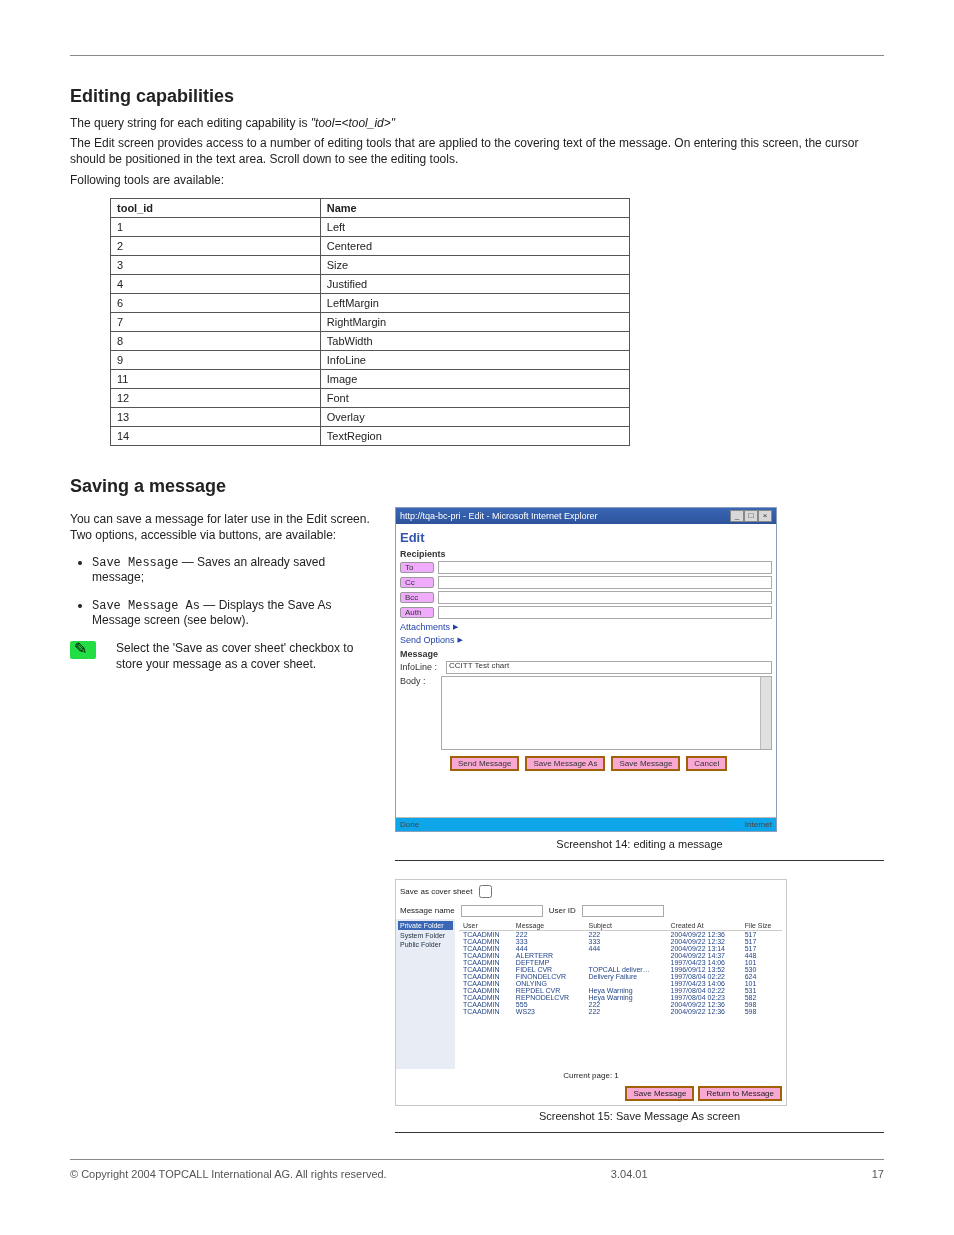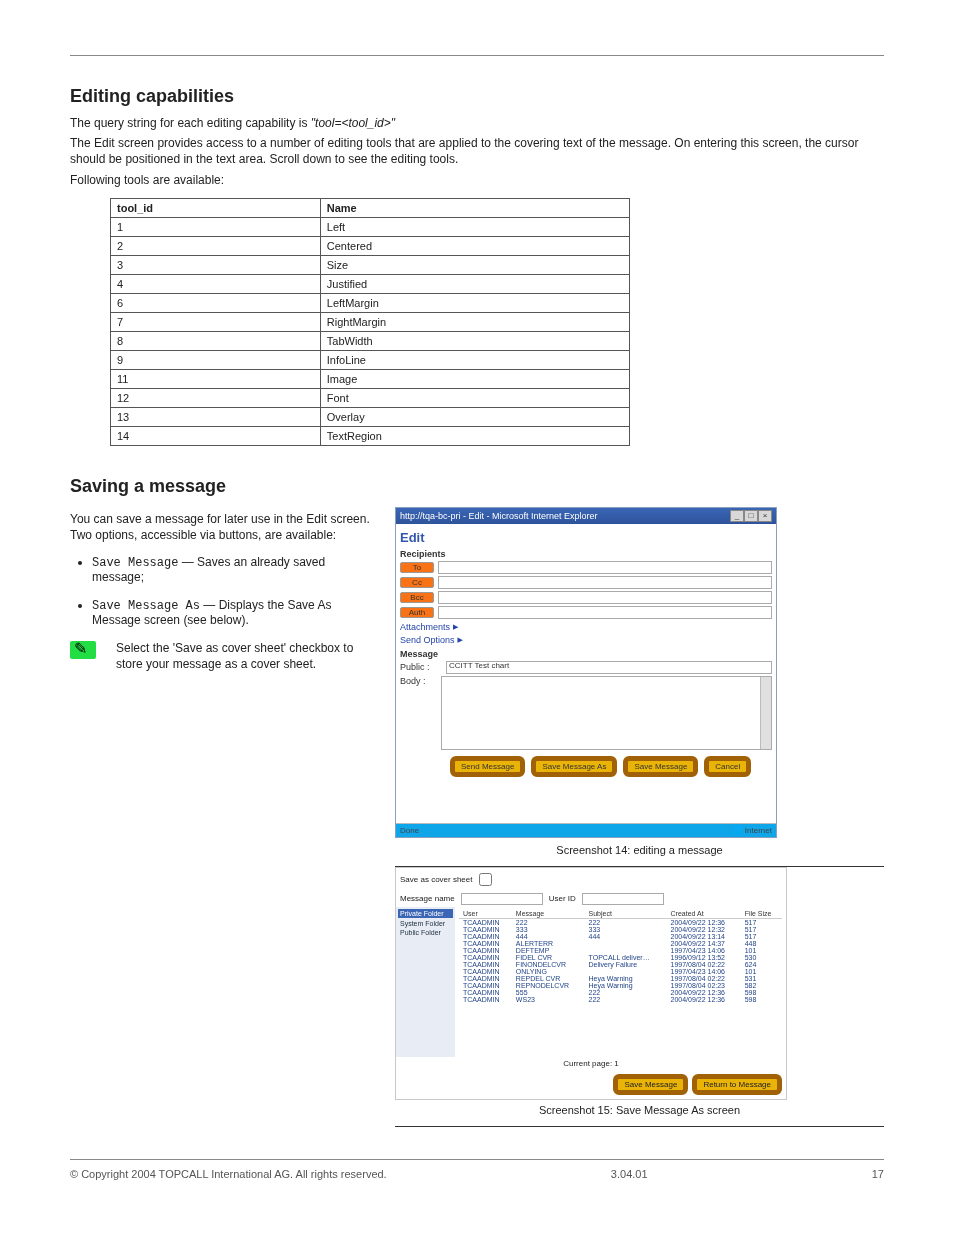--- a/index.html
+++ b/index.html
@@ -128,26 +128,26 @@
     font-size: 9px;
     margin-top: 4px;
   }
   .fig-row {
     display: flex;
     align-items: center;
     gap: 4px;
     margin: 2px 0;
   }
   .fig-btn-sm {
-    background: #f97316;
+    background: #f0abfc;
     border: 1px solid #999;
     font-size: 8px;
     padding: 0 4px;
     min-width: 24px;
-    text-align: center;
+    text-align: left;
     border-radius: 2px;
   }
   .fig-input {
     border: 1px solid #aaa;
     height: 11px;
     flex: 1;
     background: #fff;
   }
   .fig-link {
     color: #2244aa;
@@ -171,25 +171,25 @@
     width: 10px;
     background: #e0e0e0;
     border-left: 1px solid #bbb;
   }
   .fig-btnrow {
     display: flex;
     gap: 6px;
     margin: 6px 0 2px 50px;
   }
   .fig-btn {
-    background: #eab308;
-    border: 5px solid #a16207;
+    background: #f9a8d4;
+    border: 2px solid #a16207;
     font-size: 8px;
     padding: 1px 6px;
-    border-radius: 6px;
+    border-radius: 0;
   }
   .fig-status {
     background: #0ea5e9;
     border-top: 1px solid #bbb;
     display: flex;
     justify-content: space-between;
     padding: 2px 4px;
     font-size: 8px;
     color: #444;
   }
@@ -198,20 +198,21 @@
     font-size: 11px;
     font-family: Arial, sans-serif;
     margin-top: 4px;
     border-bottom: 1px solid #333;
     padding-bottom: 10px;
   }
   
   .fig2 {
     width: 390px;
     border: 1px solid #c8c8c8;
+    margin-top: 18px;
     font-family: Tahoma, sans-serif;
     font-size: 8px;
     background: #fff;
     display: flex;
     flex-direction: column;
   }
   .fig2-top {
     display: flex;
     height: 150px;
   }
@@ -417,21 +418,21 @@
               <span class="fig-input"></span>
             </div>
           <div class="fig-row">
               <span class="fig-btn-sm">Auth</span>
               <span class="fig-input"></span>
             </div>
           <div class="fig-link">Attachments</div>
           <div class="fig-link">Send Options</div>
           <div class="fig-section-label">Message</div>
           <div class="fig-row">
-            <span style="width:42px">Public :</span>
+            <span style="width:42px">InfoLine :</span>
             <span class="fig-input" style="position:relative">
               <span style="position:absolute;left:2px;top:-1px;font-size:8px;color:#333">CCITT Test chart</span>
             </span>
           </div>
           <div class="fig-row" style="align-items:flex-start">
             <span style="width:42px">Body :</span>
             <div class="fig-textarea">
                 <div class="sb"></div>
               </div>
           </div>

